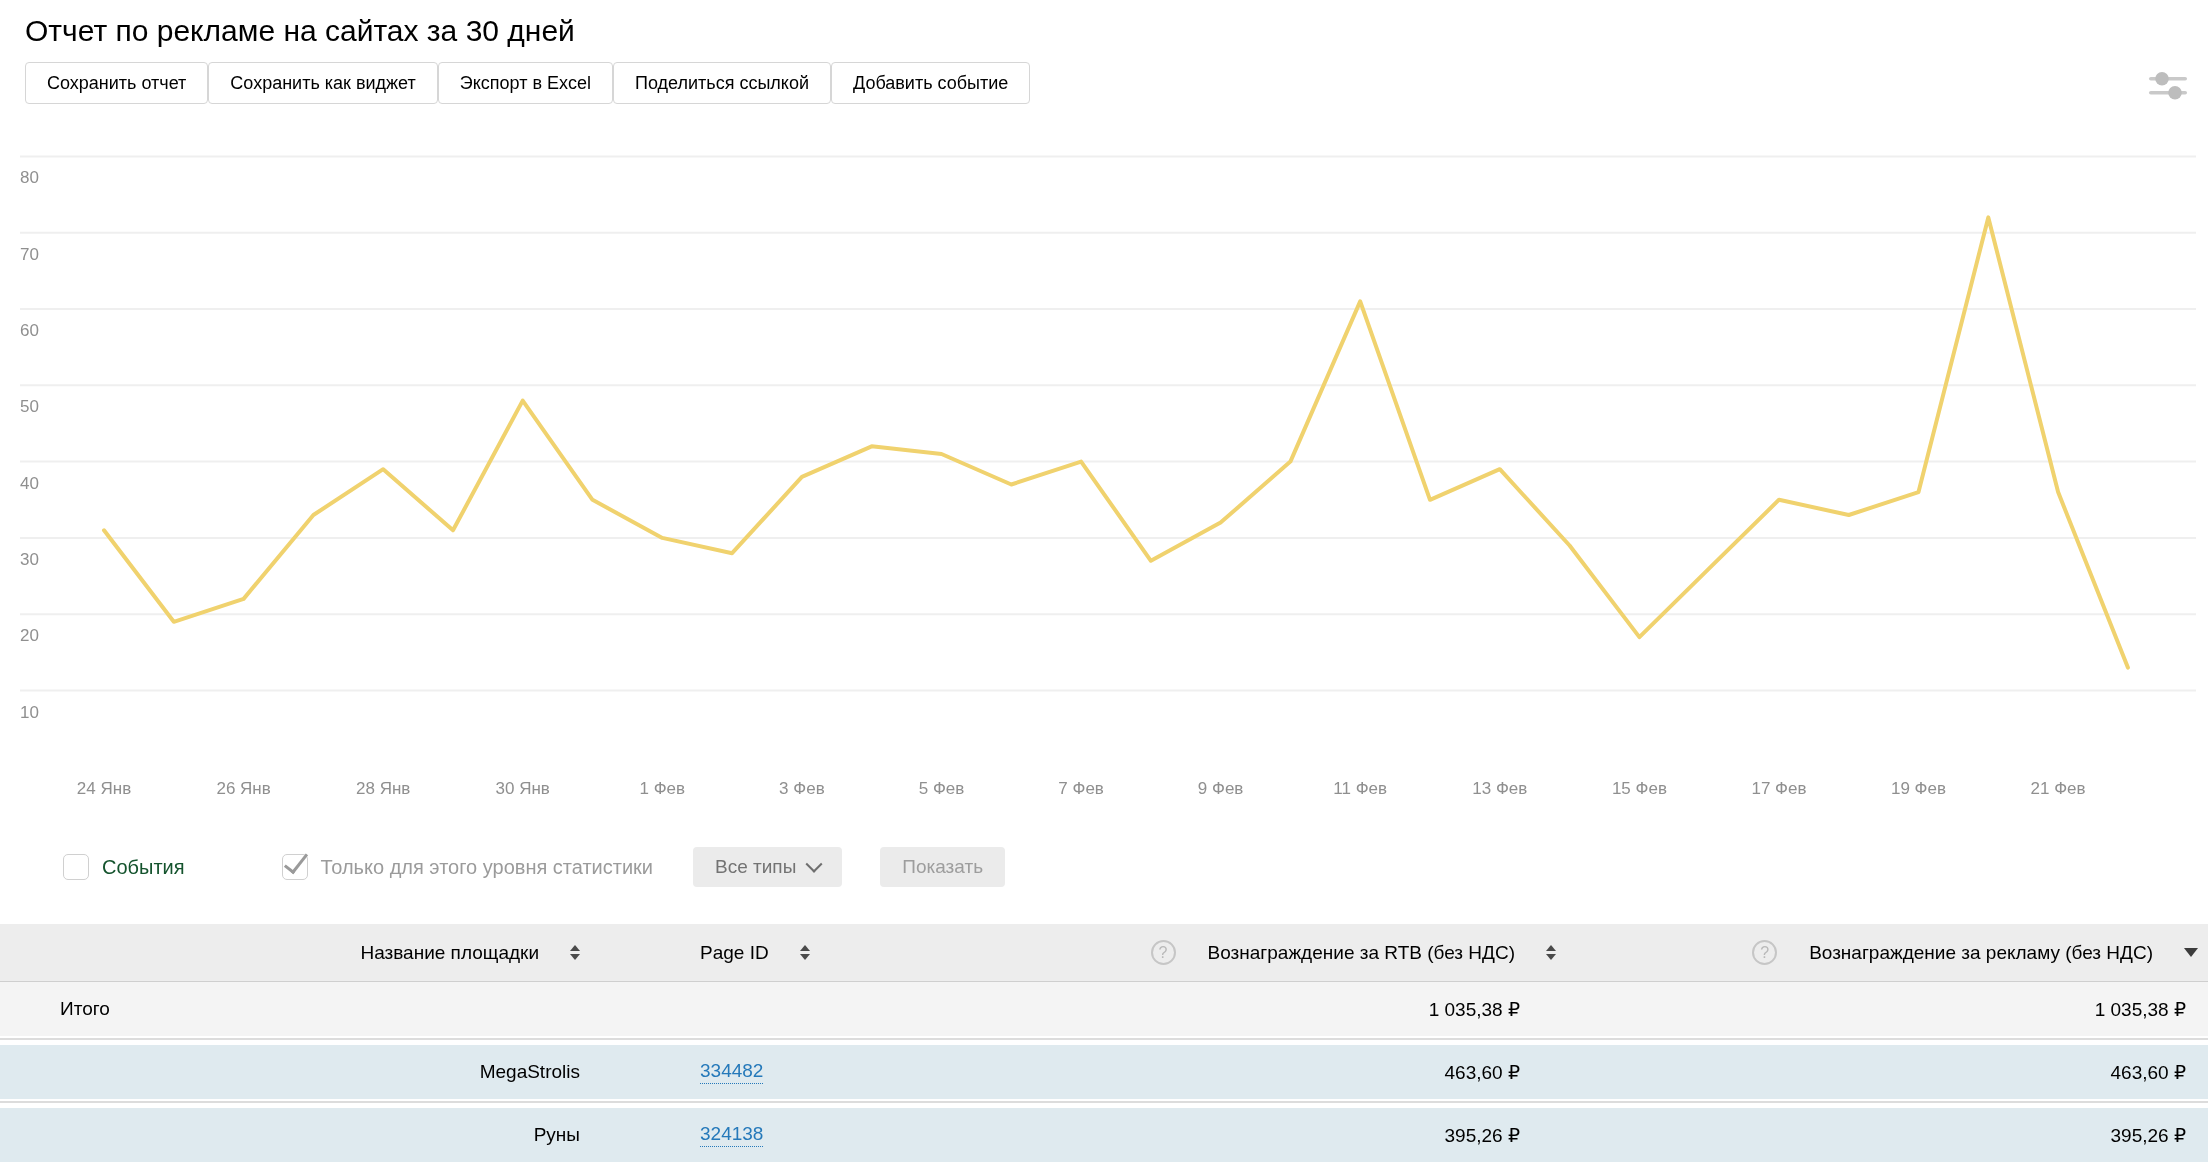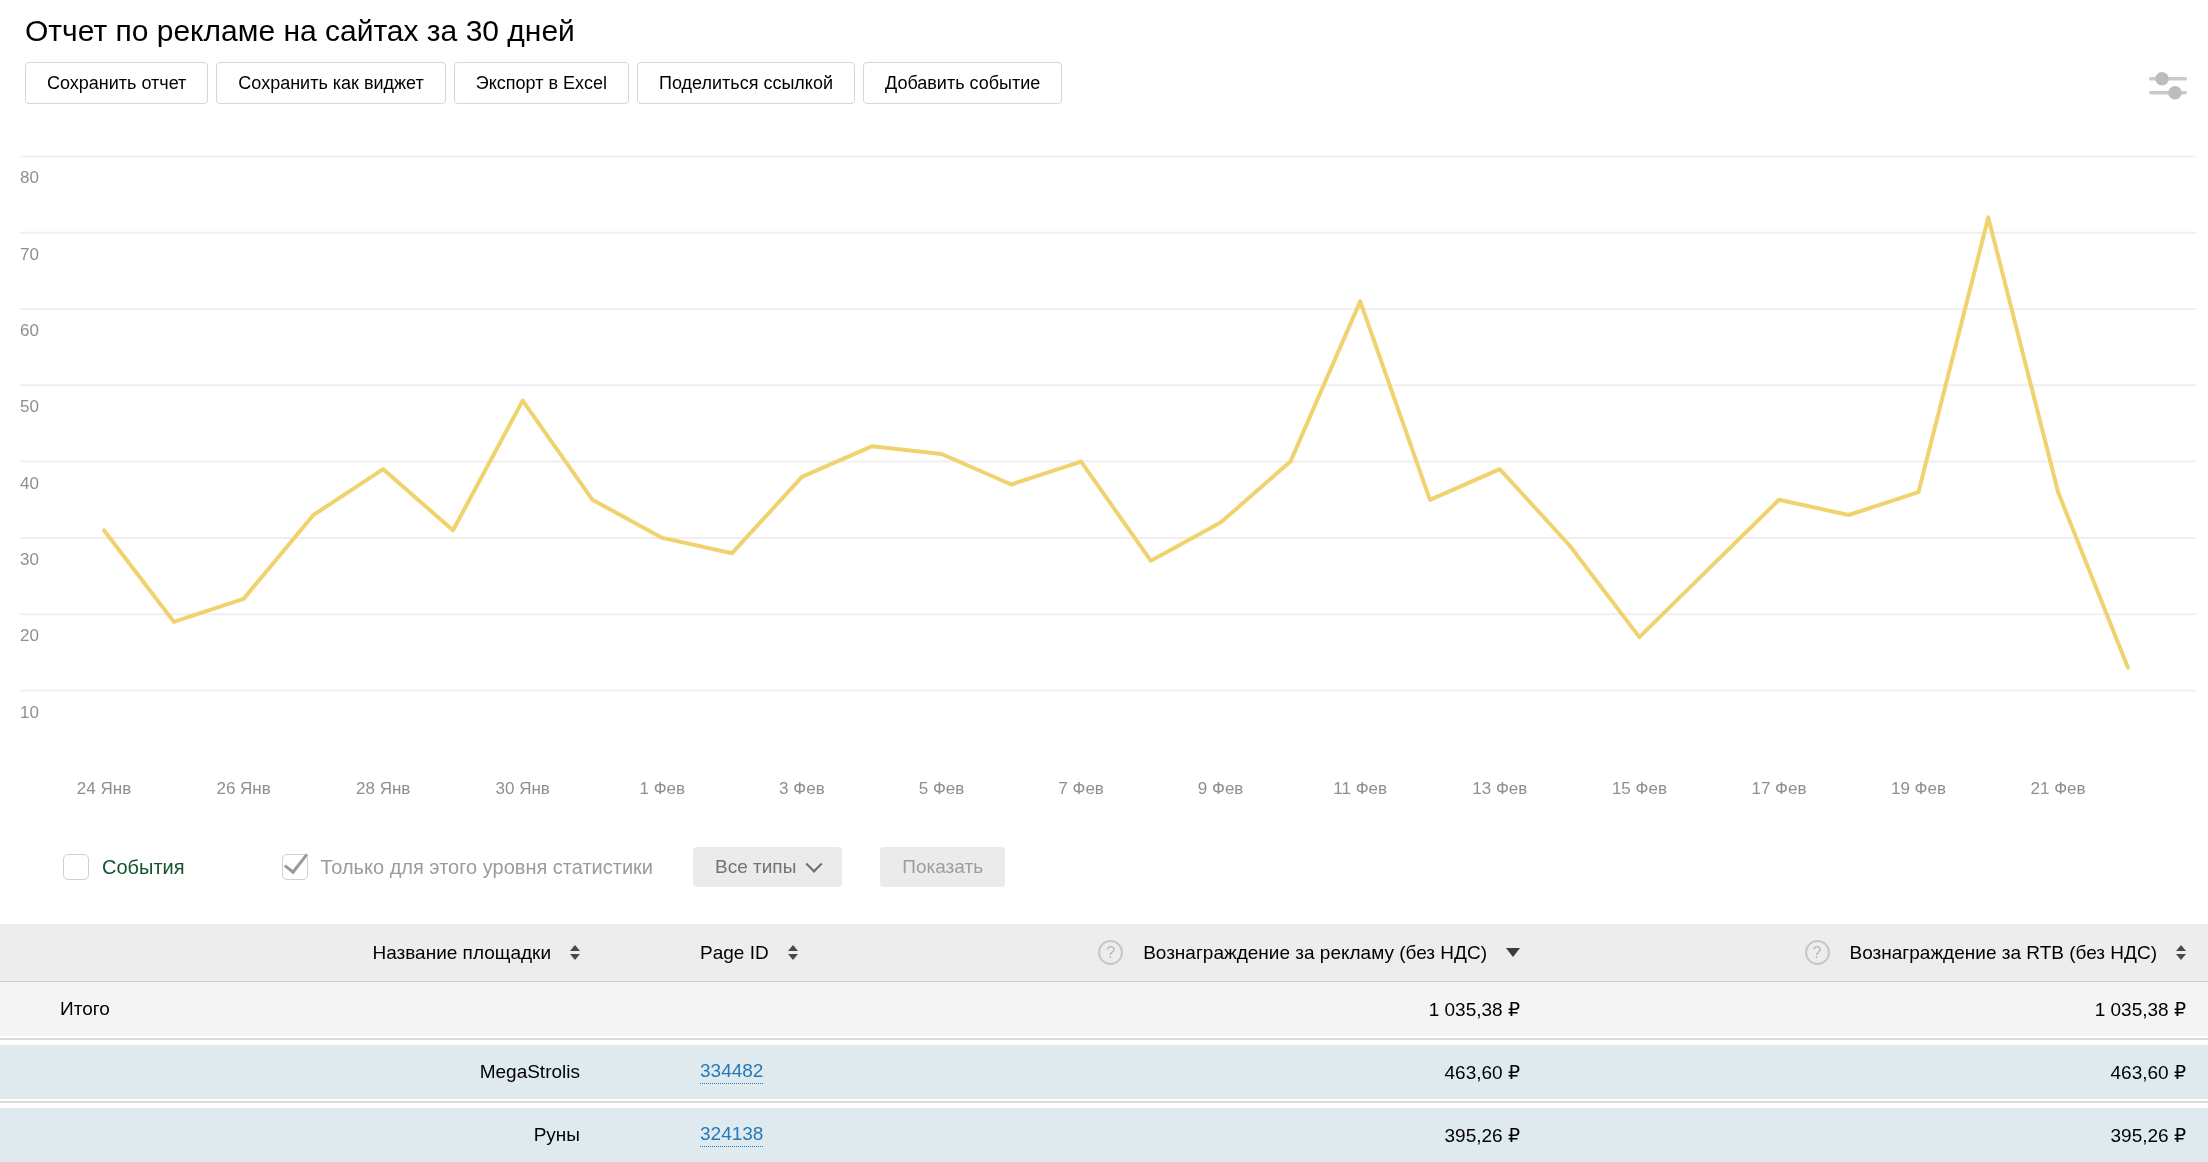--- a/index.html
+++ b/index.html
@@ -4,21 +4,21 @@
 <style>
   * { box-sizing: border-box; margin: 0; padding: 0; }
   html,body { background:#fff; }
   body {
     width:2208px; height:1162px; overflow:hidden; position:relative;
     font-family:"Liberation Sans","DejaVu Sans",sans-serif; color:#000;
   }
   .page { width:2208px; position:relative; }
   .head { padding:12px 25px 0 25px; }
   h1 { font-size:30px; font-weight:400; line-height:38px; color:#000; }
-  .toolbar { display:flex; gap:8px; margin-top:12px; }
+  .toolbar { display:flex; gap:0; margin-top:12px; }
   .btn {
     background:#fff; border:1px solid #d6d6d6; border-radius:4px;
     padding:9px 21px; font-size:18px; line-height:22px; color:#000; cursor:pointer; white-space:nowrap;
   }
   .settings { position:absolute; top:66px; right:16px; width:48px; height:42px; cursor:pointer; }
   .chart-wrap { margin-top:38px; }
   svg.chart { display:block; }
   .events {
     display:flex; align-items:center; margin:45px 0 0 63px; height:40px;
   }
@@ -51,21 +51,21 @@
   .trow { height:54px; display:flex; align-items:center; }
   .trow.totals { background:#f4f4f4; }
   .trow.data { background:#dfeaef; }
   .row-gap { height:7px; background:#fff; }
   .row-gap i { display:block; height:2px; margin-top:2px; background:#dcdcdc; }
   .c1 { width:600px; display:flex; justify-content:flex-end; align-items:center; padding-right:20px; text-align:right; }
   .c2 { width:300px; display:flex; justify-content:flex-start; align-items:center; padding-left:100px; }
   .c3 { width:630px; display:flex; justify-content:flex-end; align-items:center; padding-right:10px; text-align:right; }
   .c4 { flex:1; display:flex; justify-content:flex-end; align-items:center; padding-right:22px; text-align:right; }
   .totals .c1 { justify-content:flex-start; padding-left:60px; }
-  .th { gap:10px; }
+  .th { gap:22px; }
   .sort-both { display:inline-flex; flex-direction:column; gap:3px; margin-left:9px; }
   .sort-both i { display:block; width:0; height:0; border-left:5px solid transparent; border-right:5px solid transparent; }
   .sort-both .up { border-bottom:6px solid #4a4a4a; }
   .sort-both .dn { border-top:6px solid #4a4a4a; }
   .sort-desc { display:inline-block; width:0; height:0; margin-left:9px;
     border-left:7px solid transparent; border-right:7px solid transparent; border-top:9px solid #3c3c3c; }
   .help {
     display:inline-flex; width:25px; height:25px; border:2px solid #c6c6c6; border-radius:50%;
     color:#b9b9b9; font-size:16px; align-items:center; justify-content:center; margin-right:10px; flex:0 0 auto;
   }
@@ -156,32 +156,32 @@
             <i class="dn"></i>
           </span>
       </div>
       <div class="th c2">
         <span>Page ID</span>
         <span class="sort-both">
             <i class="up"></i>
             <i class="dn"></i>
           </span>
       </div>
-      <div class="th c3">
-        <span class="help"></span>
-        <span>Вознаграждение за рекламу (без НДС)</span>
-        <span class="sort-desc"></span>
-      </div>
       <div class="th c4">
         <span class="help"></span>
         <span>Вознаграждение за RTB (без НДС)</span>
         <span class="sort-both">
             <i class="up"></i>
             <i class="dn"></i>
           </span>
+      </div>
+      <div class="th c3">
+        <span class="help"></span>
+        <span>Вознаграждение за рекламу (без НДС)</span>
+        <span class="sort-desc"></span>
       </div>
     </div>
 
     <div class="trow totals">
       <div class="c1">Итого</div>
       <div class="c2"></div>
       <div class="c3">1 035,38 ₽</div>
       <div class="c4">1 035,38 ₽</div>
     </div>
 

